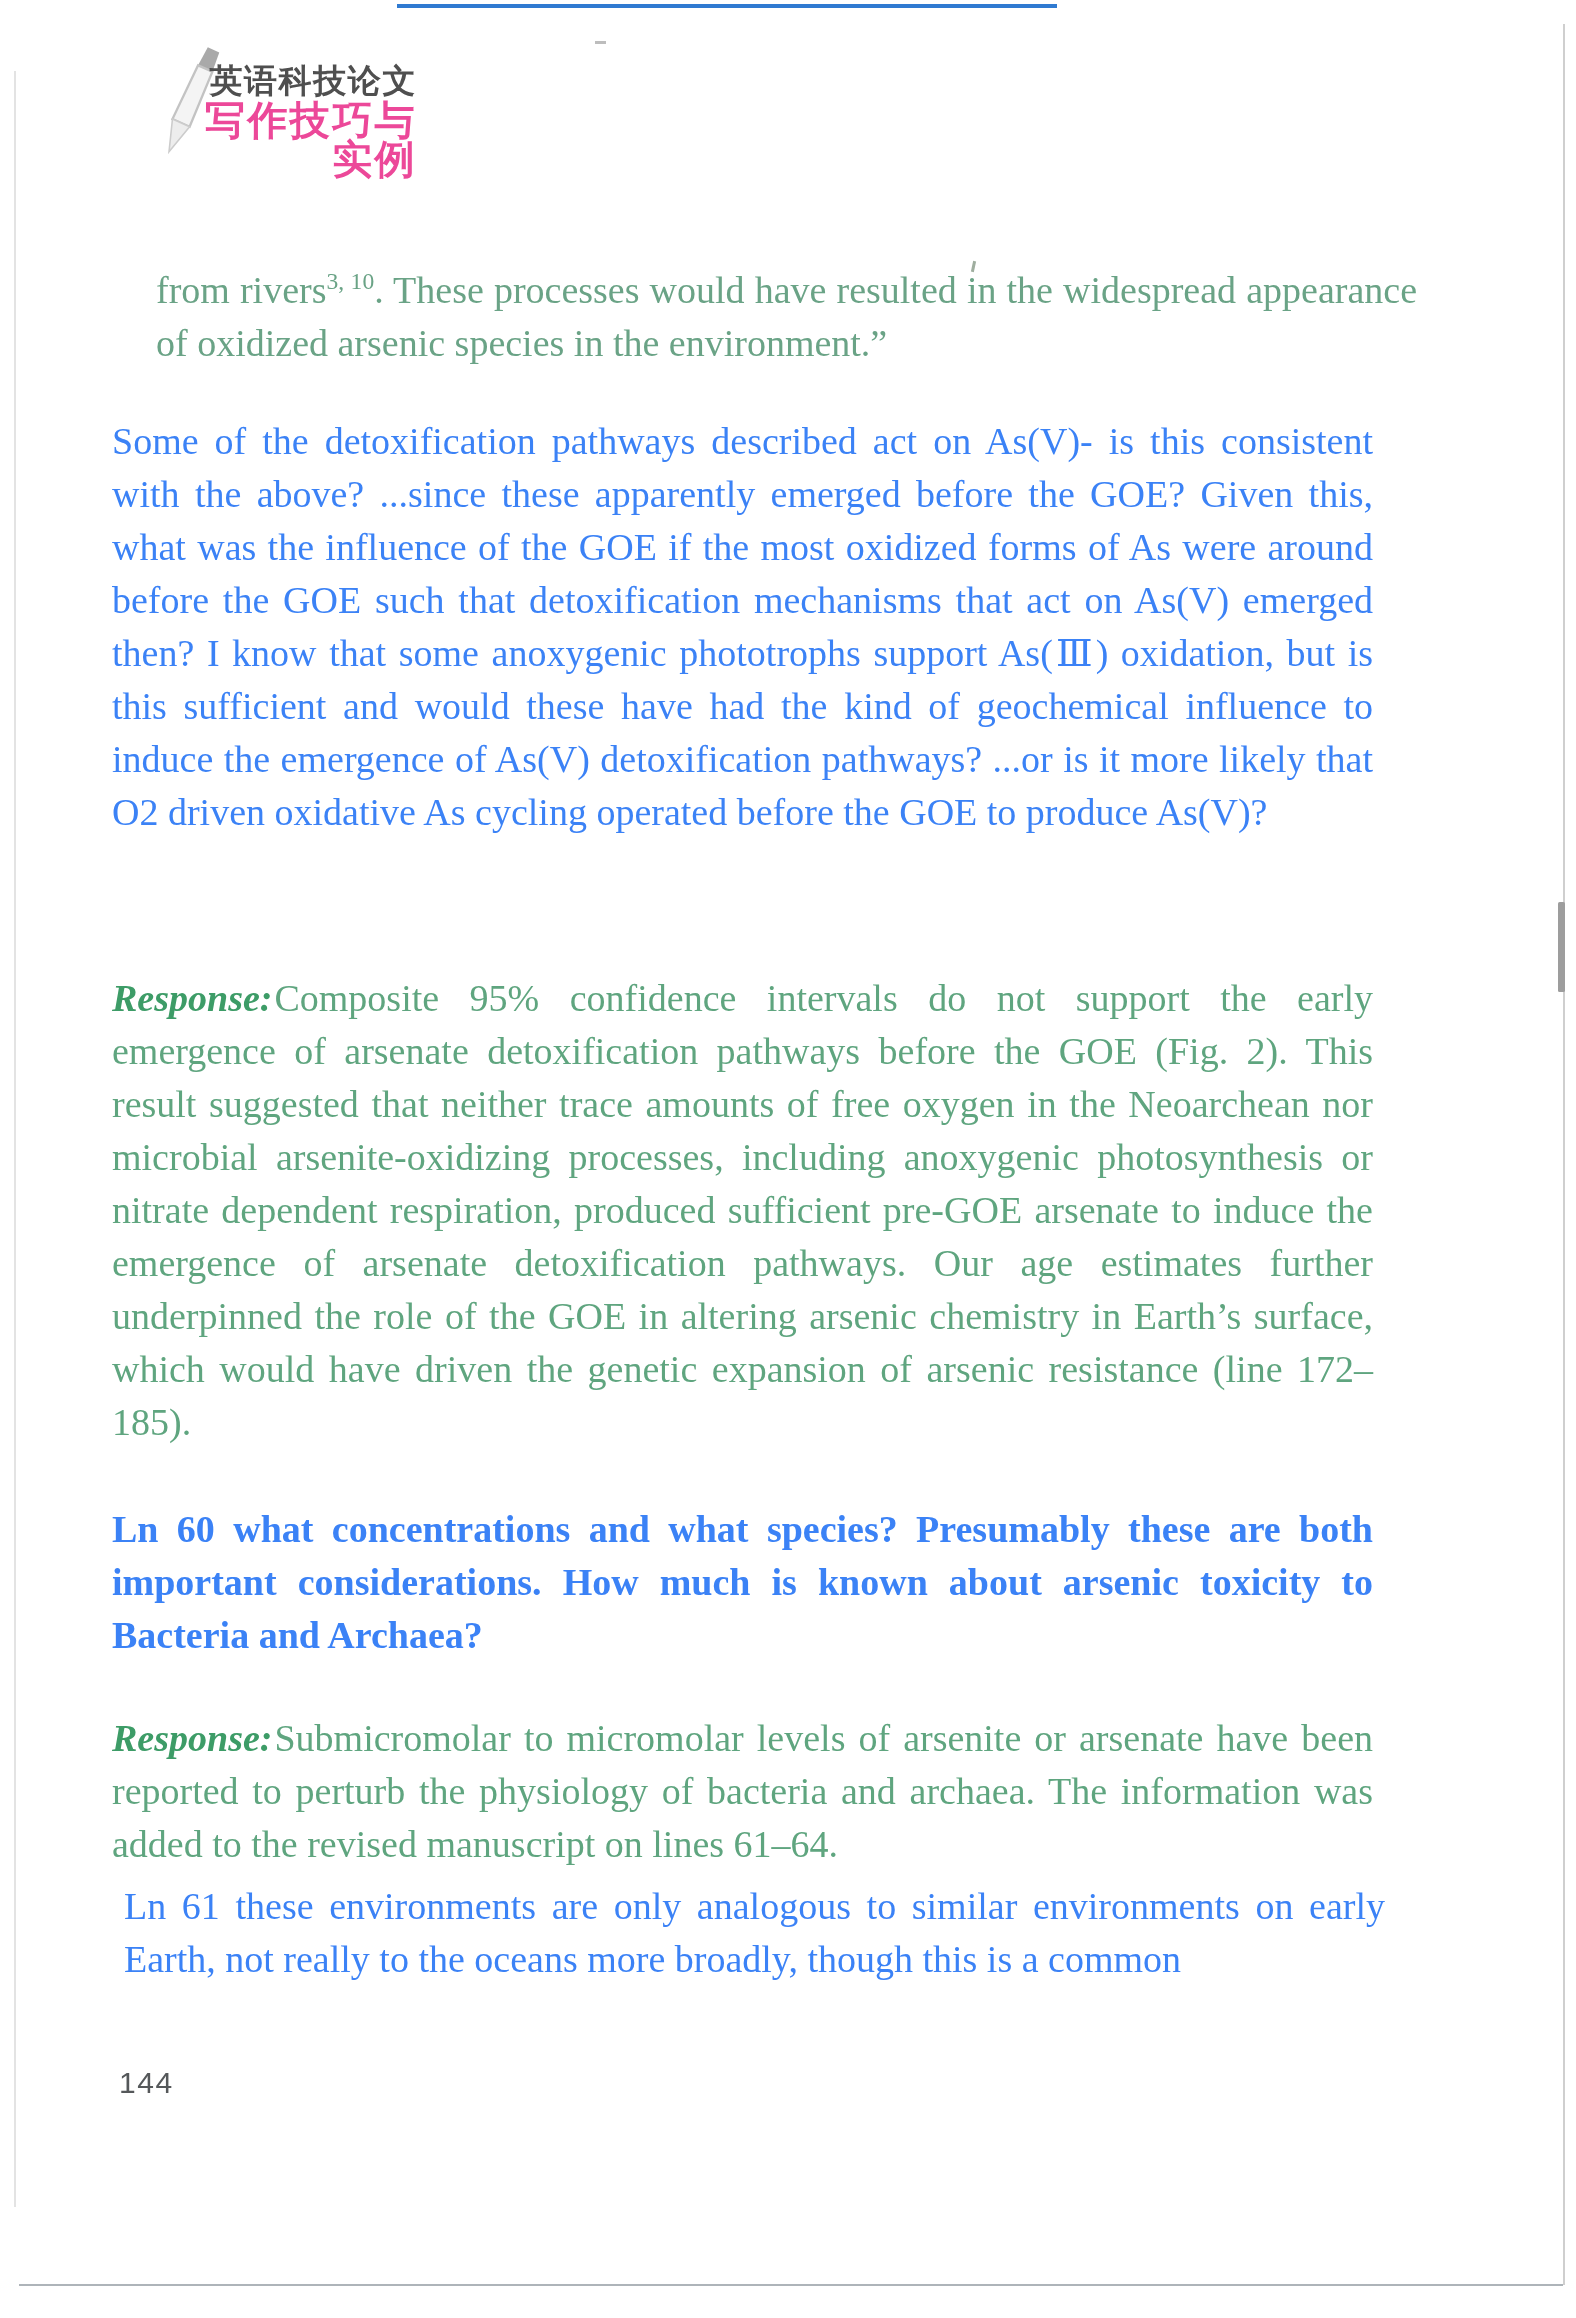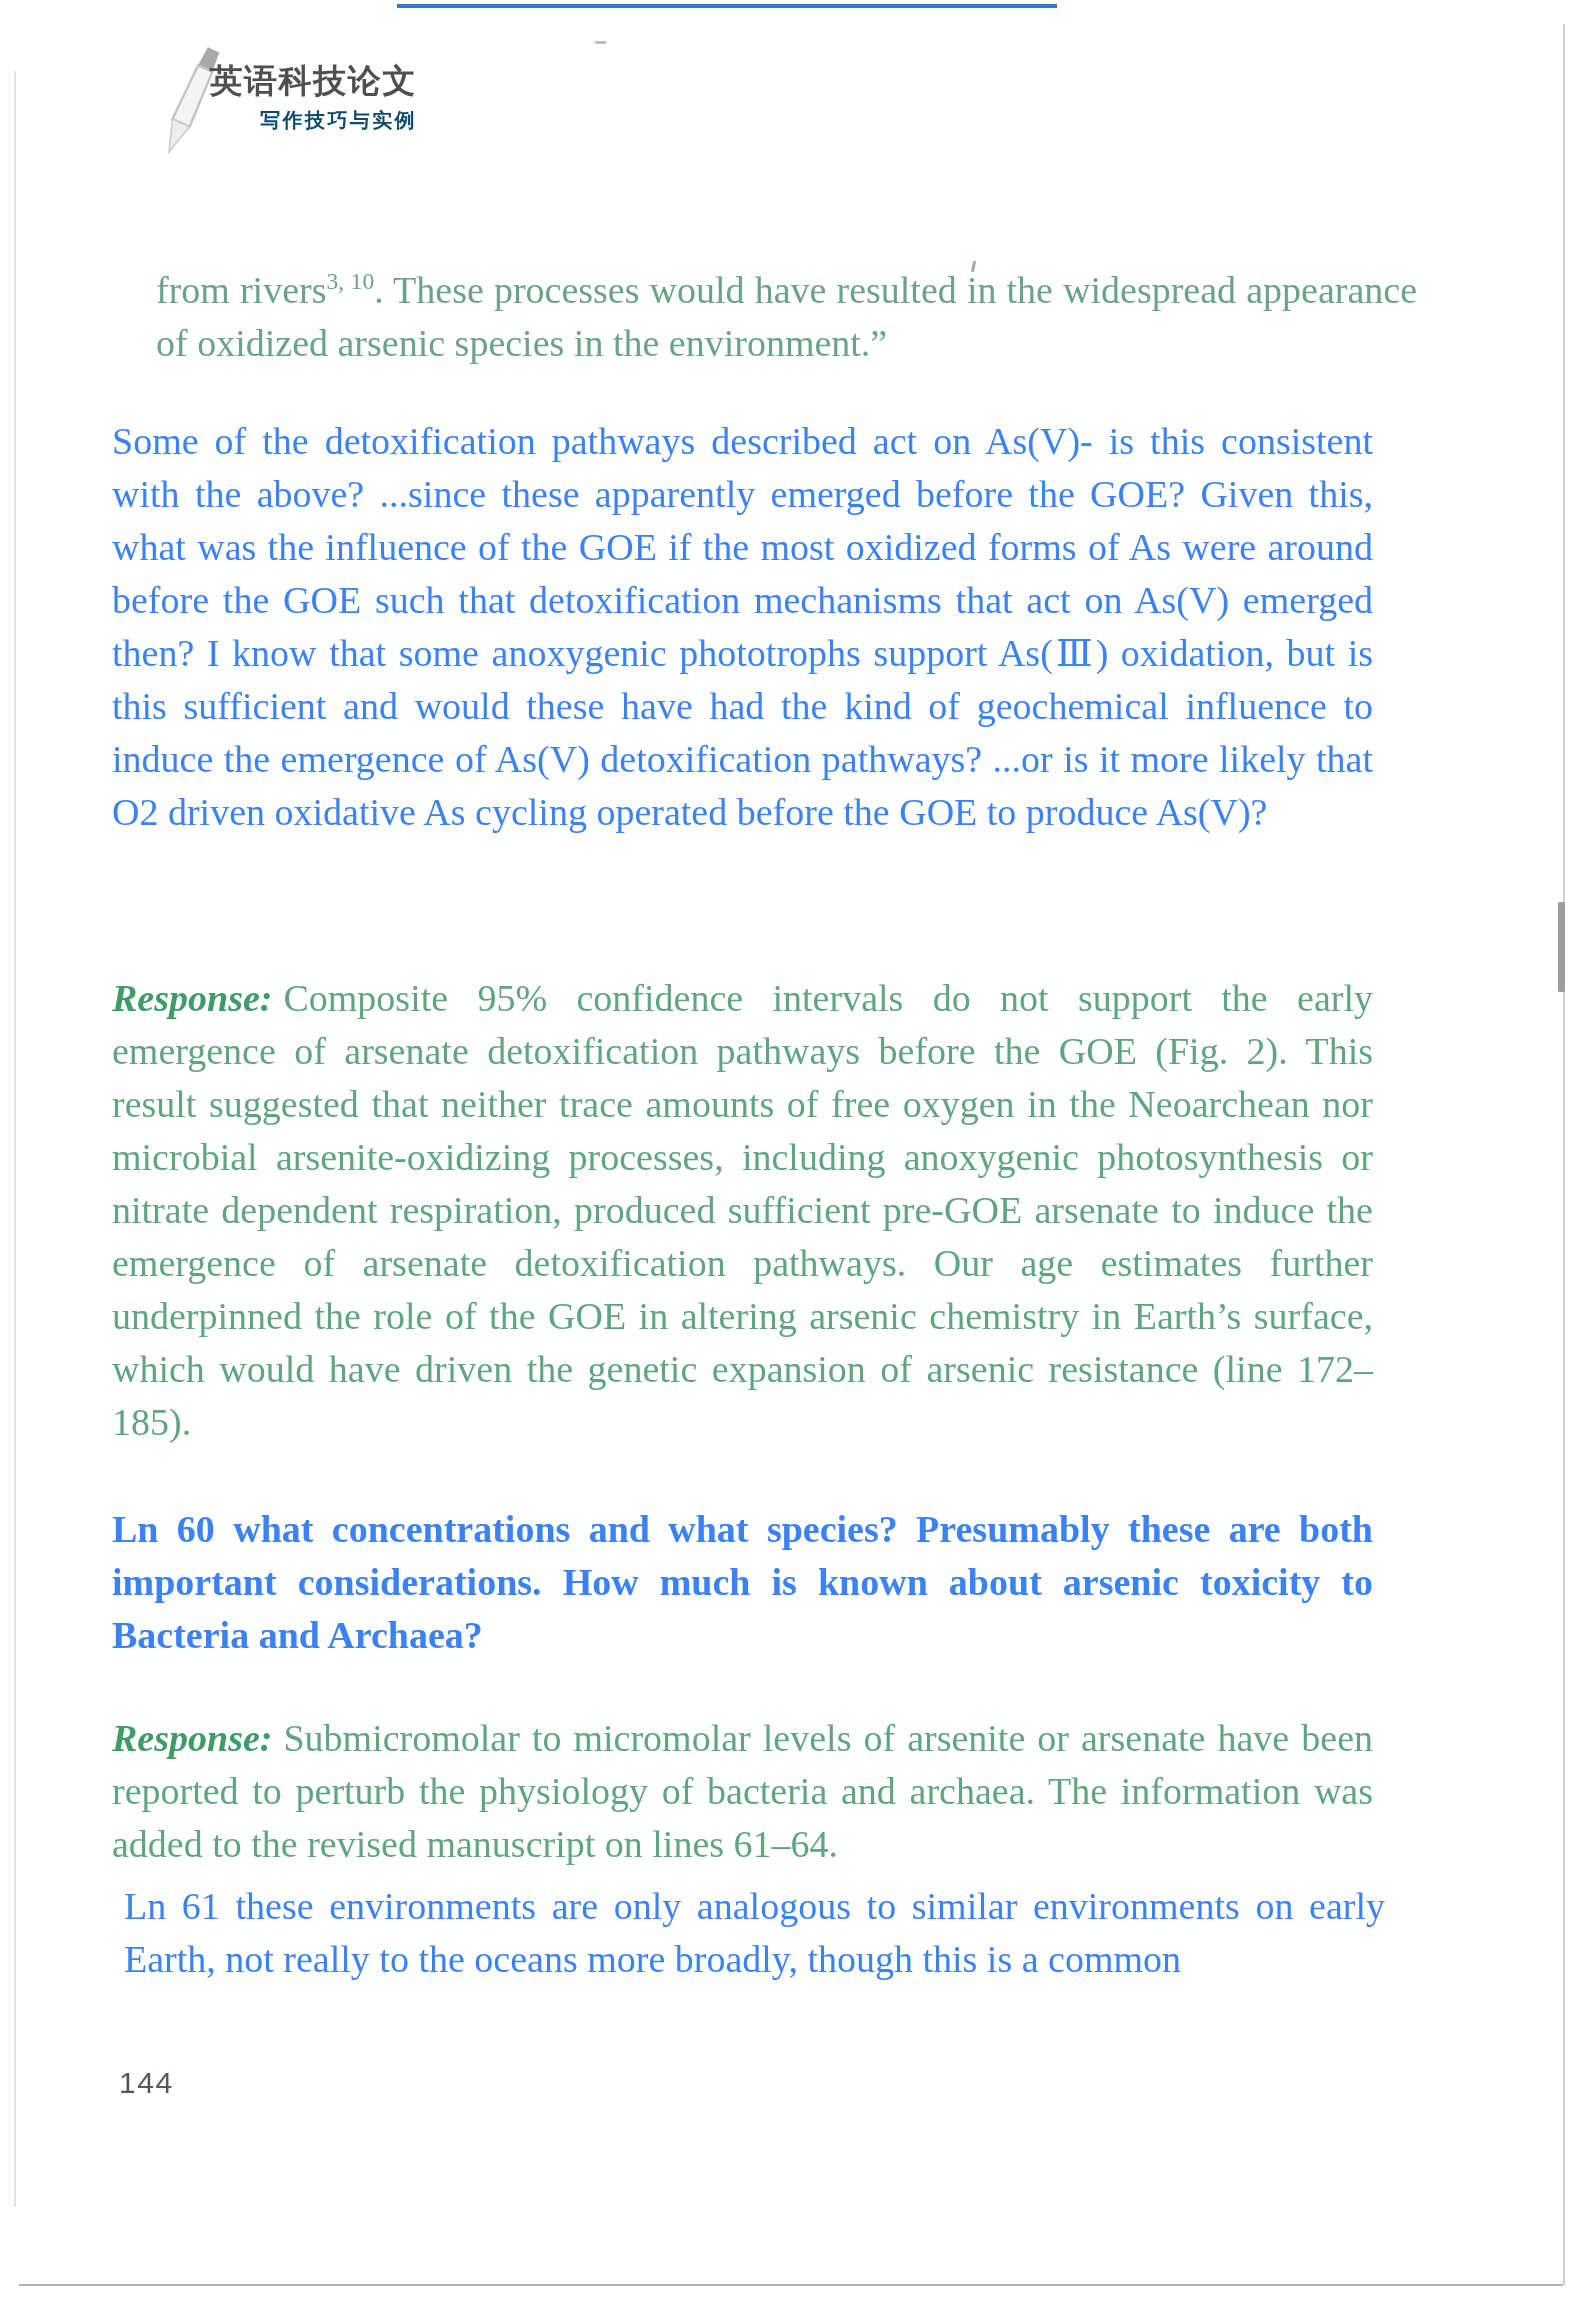--- a/index.html
+++ b/index.html
@@ -20,32 +20,32 @@
   .edge-bottom{position:absolute;left:19px;top:2284px;width:1544px;height:2.4px;background:#aeb4b9;}
   .speck-1{position:absolute;left:595px;top:41px;width:11px;height:3.1px;background:#bdbdbd;}
   .speck-2{position:absolute;left:972px;top:261px;width:3.1px;height:11px;background:#9fae9f;transform:rotate(12deg);}
 
   
   .logo{position:absolute;left:118px;top:38px;width:330px;height:126px;}
   .logo-pen{position:absolute;left:23.6px;top:0px;}
   .logo-text{position:absolute;left:71px;top:22px;width:228px;text-align:right;
     font-family:"Liberation Sans","DejaVu Sans",sans-serif;}
   .logo-title{font-size:33px;font-weight:bold;color:#4f4f4f;letter-spacing:1.6px;line-height:41px;}
-  .logo-subtitle{font-size:20px;font-weight:bold;color:#0c4a6e;letter-spacing:2.4px;line-height:39px;}
+  .logo-subtitle{font-size:40px;font-weight:bold;color:#ec4899;letter-spacing:2.4px;line-height:39px;}
 
   
   .para{
     position:absolute;left:112px;width:1261px;
     font-size:38px;line-height:53px;
     text-align:justify;
   }
   .green{color:#6aa386;margin-left:44px;}
   .resp{color:#5fa57f;}
   .black{color:#3b82f6;}
-  .resp-label{font-weight:bold;font-style:italic;color:#3d9c67;margin-right:11px;}
+  .resp-label{font-weight:bold;font-style:italic;color:#3d9c67;margin-right:2px;}
   sup.refs{font-size:0.62em;vertical-align:super;line-height:0;}
   .heading-line{text-align:left;}
   .pagenum{
     position:absolute;left:119px;top:2066px;
     font-family:"Liberation Sans","DejaVu Sans",sans-serif;
     font-size:30px;color:#55585a;letter-spacing:1.6px;text-align:center;
   }
 </style>
 </head>
 <body>

